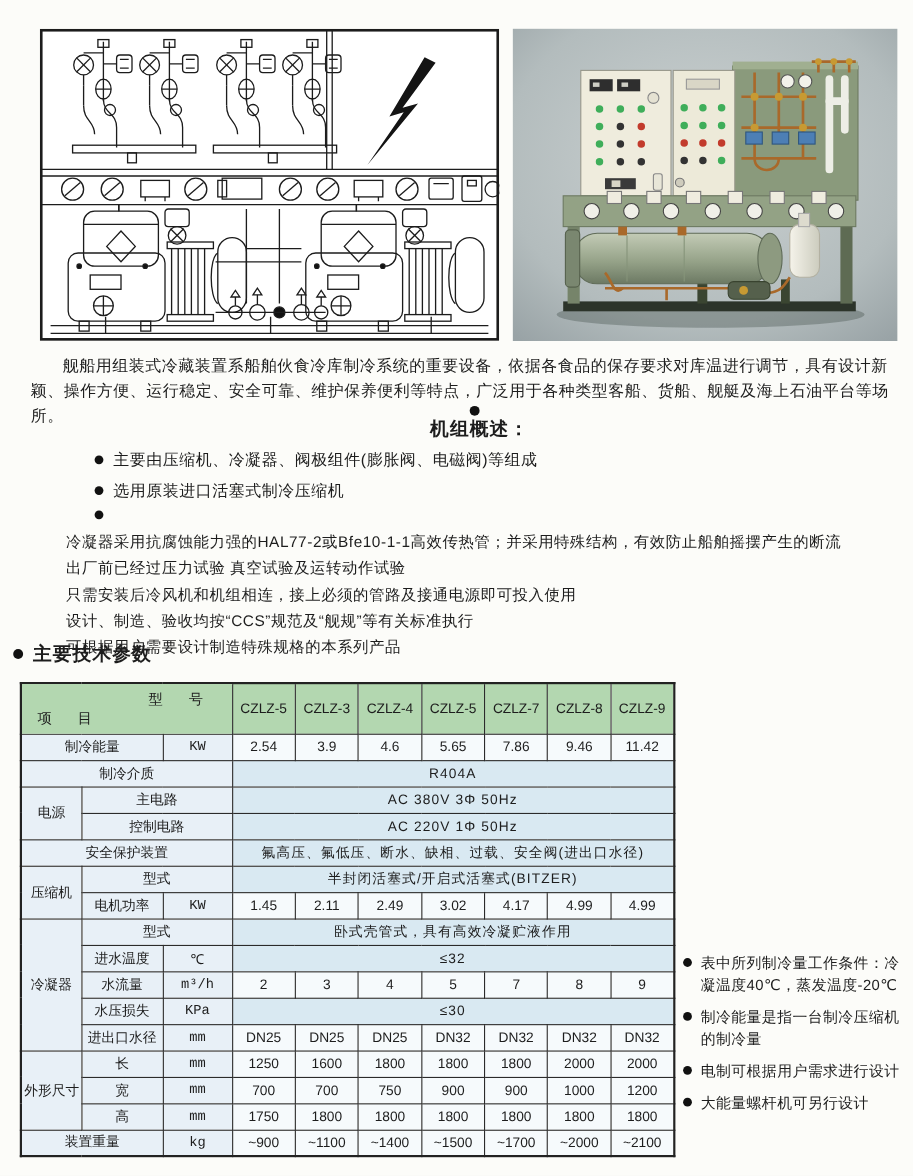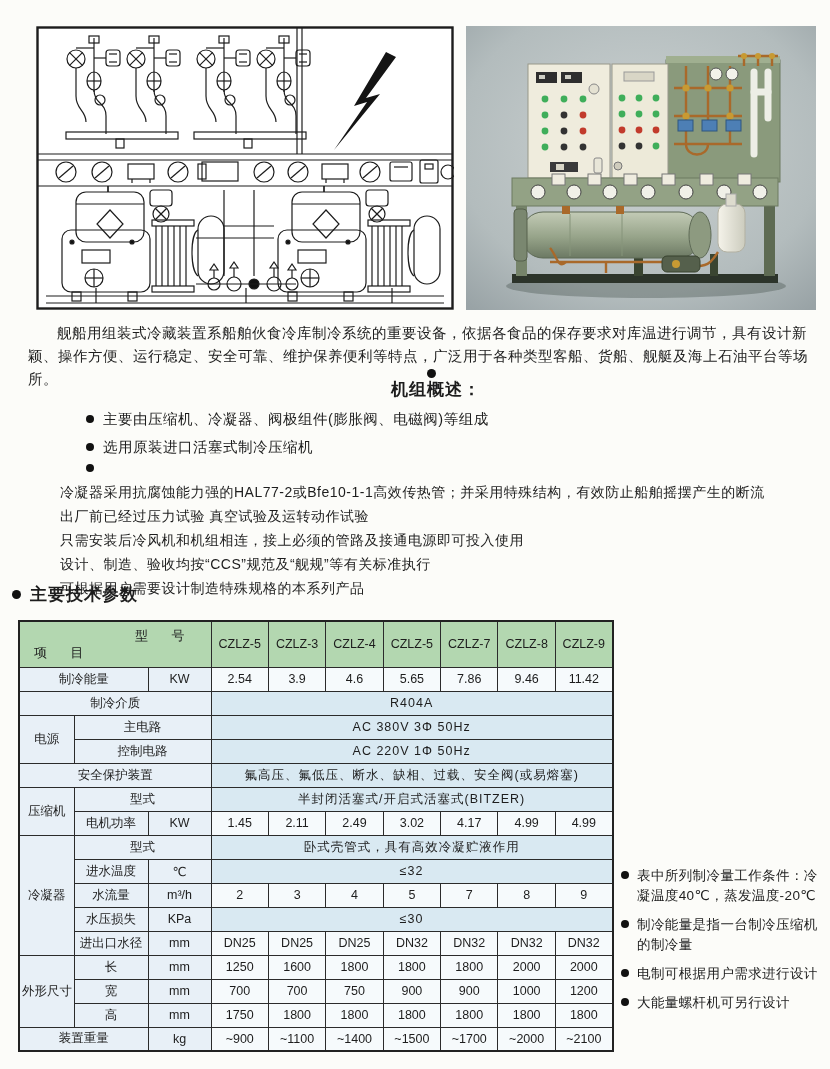--- a/index.html
+++ b/index.html
@@ -25,21 +25,21 @@
   .overview ul{list-style:none;margin-left:26px;margin-bottom:4px;}
   .overview ul li{display:flex;align-items:baseline;font-size:14.5px;line-height:21px;margin-bottom:7px;letter-spacing:.5px;}
   .overview ul li .dot{width:8px;height:8px;border-radius:50%;background:#111;margin-right:9px;flex:none;position:relative;top:-1px;}
   .overview .paras p{font-size:14px;line-height:24px;letter-spacing:.5px;}
   .params-heading{position:absolute;left:12px;top:583px;justify-content:flex-end;}
 
   
   table.spec{position:absolute;left:18px;top:620px;width:594px;border-collapse:collapse;table-layout:fixed;border:2px solid #222;}
   table.spec th,table.spec td{border:1px solid var(--line);font-size:12.5px;text-align:center;height:24px;padding:0 2px;font-weight:normal;overflow:hidden;white-space:nowrap;}
   table.spec thead th{height:46px;background:var(--green);}
-  td.group,td.label{background:var(--label);}
+  td.group,td.label{background:var(--label);font-family:Liberation Mono, monospace;}
   td.val{background:var(--val);}
   td.vspan{background:var(--tint);letter-spacing:1px;}
   th.corner{position:relative;background-color:var(--green);
     background-image:linear-gradient(to bottom right,transparent calc(50% - .8px),var(--line) calc(50% - .8px),var(--line) calc(50% + .8px),transparent calc(50% + .8px));}
   th.corner .c-top{position:absolute;top:5px;right:16px;letter-spacing:10px;font-size:13px;}
   th.corner .c-bottom{position:absolute;bottom:5px;left:14px;letter-spacing:10px;font-size:13px;}
 
   
   .notes{position:absolute;left:621px;top:866px;width:204px;list-style:none;}
   .notes li{display:flex;align-items:baseline;font-size:13.5px;line-height:20px;margin-bottom:9px;letter-spacing:.4px;}
@@ -414,21 +414,21 @@
           <td rowspan="2" class="group">电源</td>
           <td colspan="2" class="label">主电路</td>
           <td colspan="7" class="vspan">AC 380V 3Φ 50Hz</td>
         </tr>
         <tr>
           <td colspan="2" class="label">控制电路</td>
           <td colspan="7" class="vspan">AC 220V 1Φ 50Hz</td>
         </tr>
         <tr>
           <td colspan="3" class="label">安全保护装置</td>
-          <td colspan="7" class="vspan">氟高压、氟低压、断水、缺相、过载、安全阀(或易熔塞)</td>
+          <td colspan="7" class="vspan">氟高压、氟低压、断水、缺相、过载、安全阀(进出口水径)</td>
         </tr>
         <tr>
           <td rowspan="2" class="group">压缩机</td>
           <td colspan="2" class="label">型式</td>
           <td colspan="7" class="vspan">半封闭活塞式/开启式活塞式(BITZER)</td>
         </tr>
         <tr>
           <td class="label">电机功率</td>
           <td class="label">KW</td>
           <td class="val">1.45</td>

